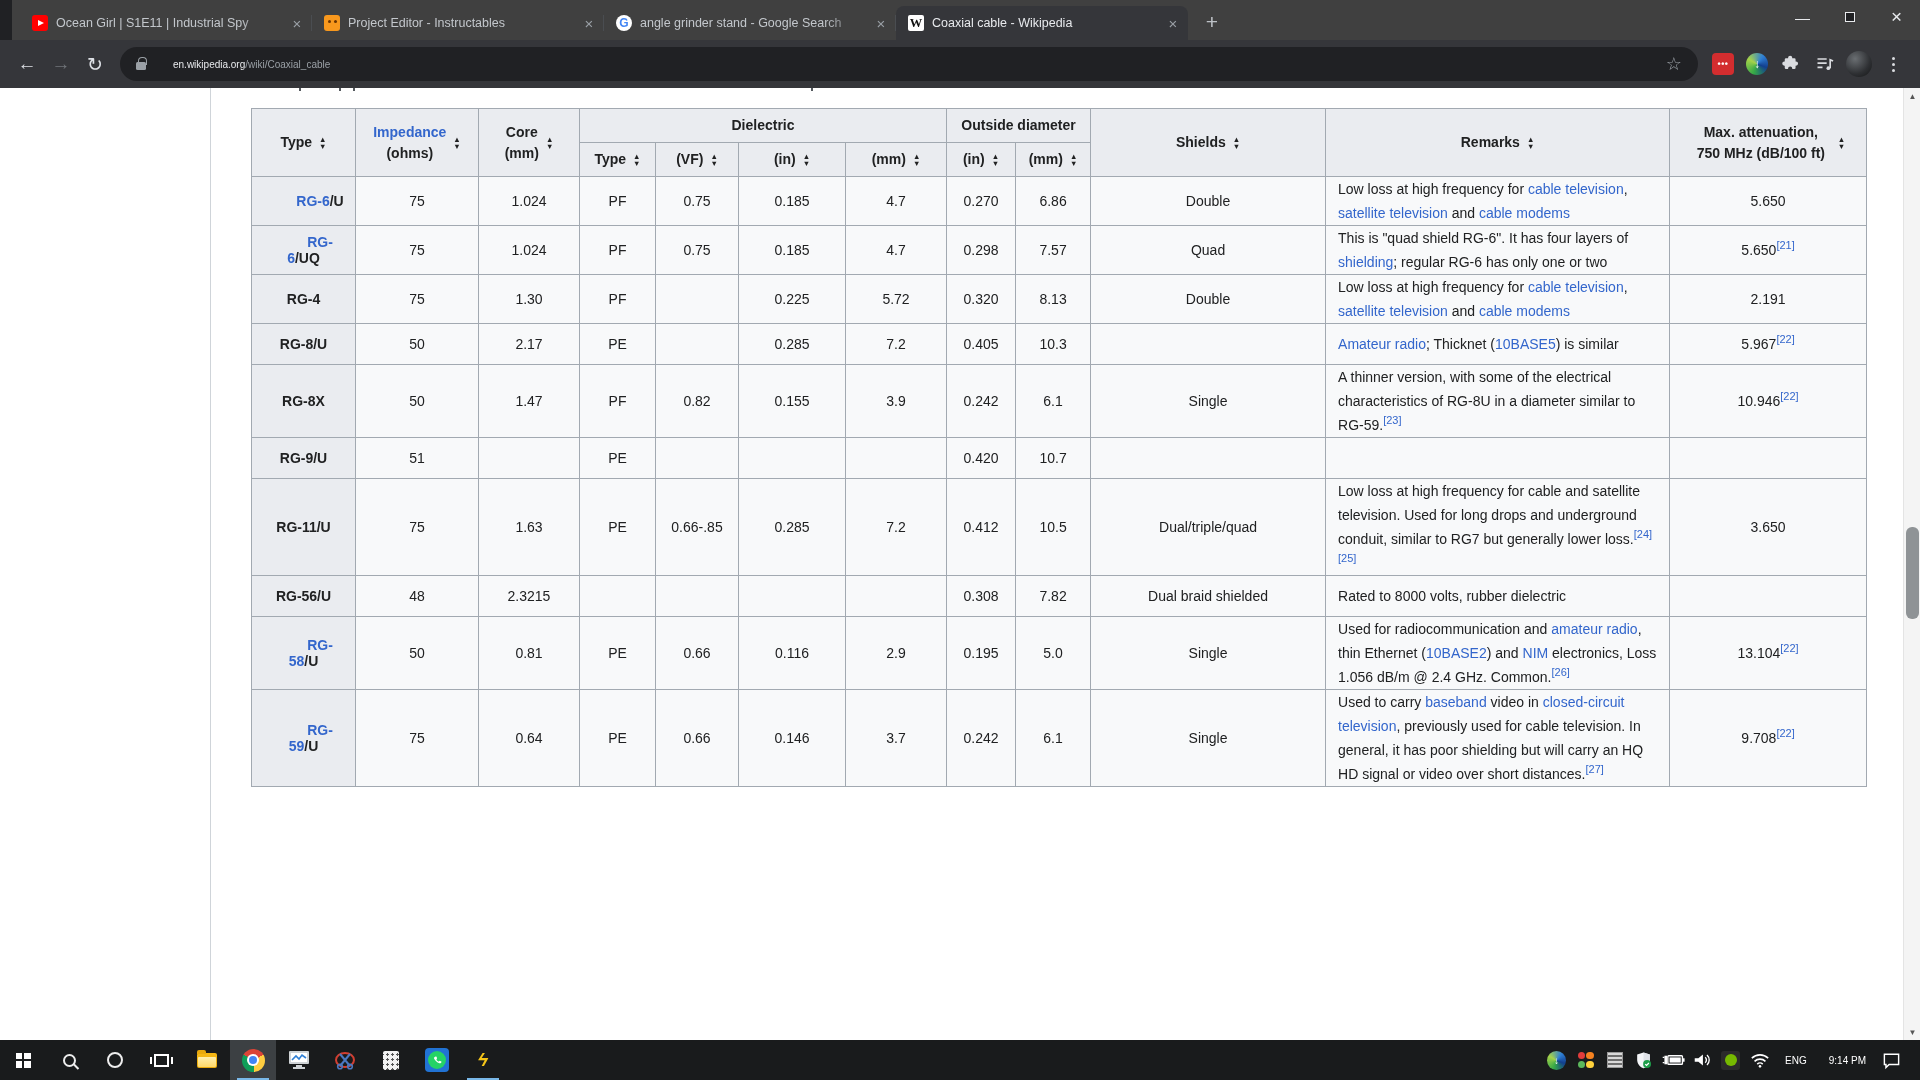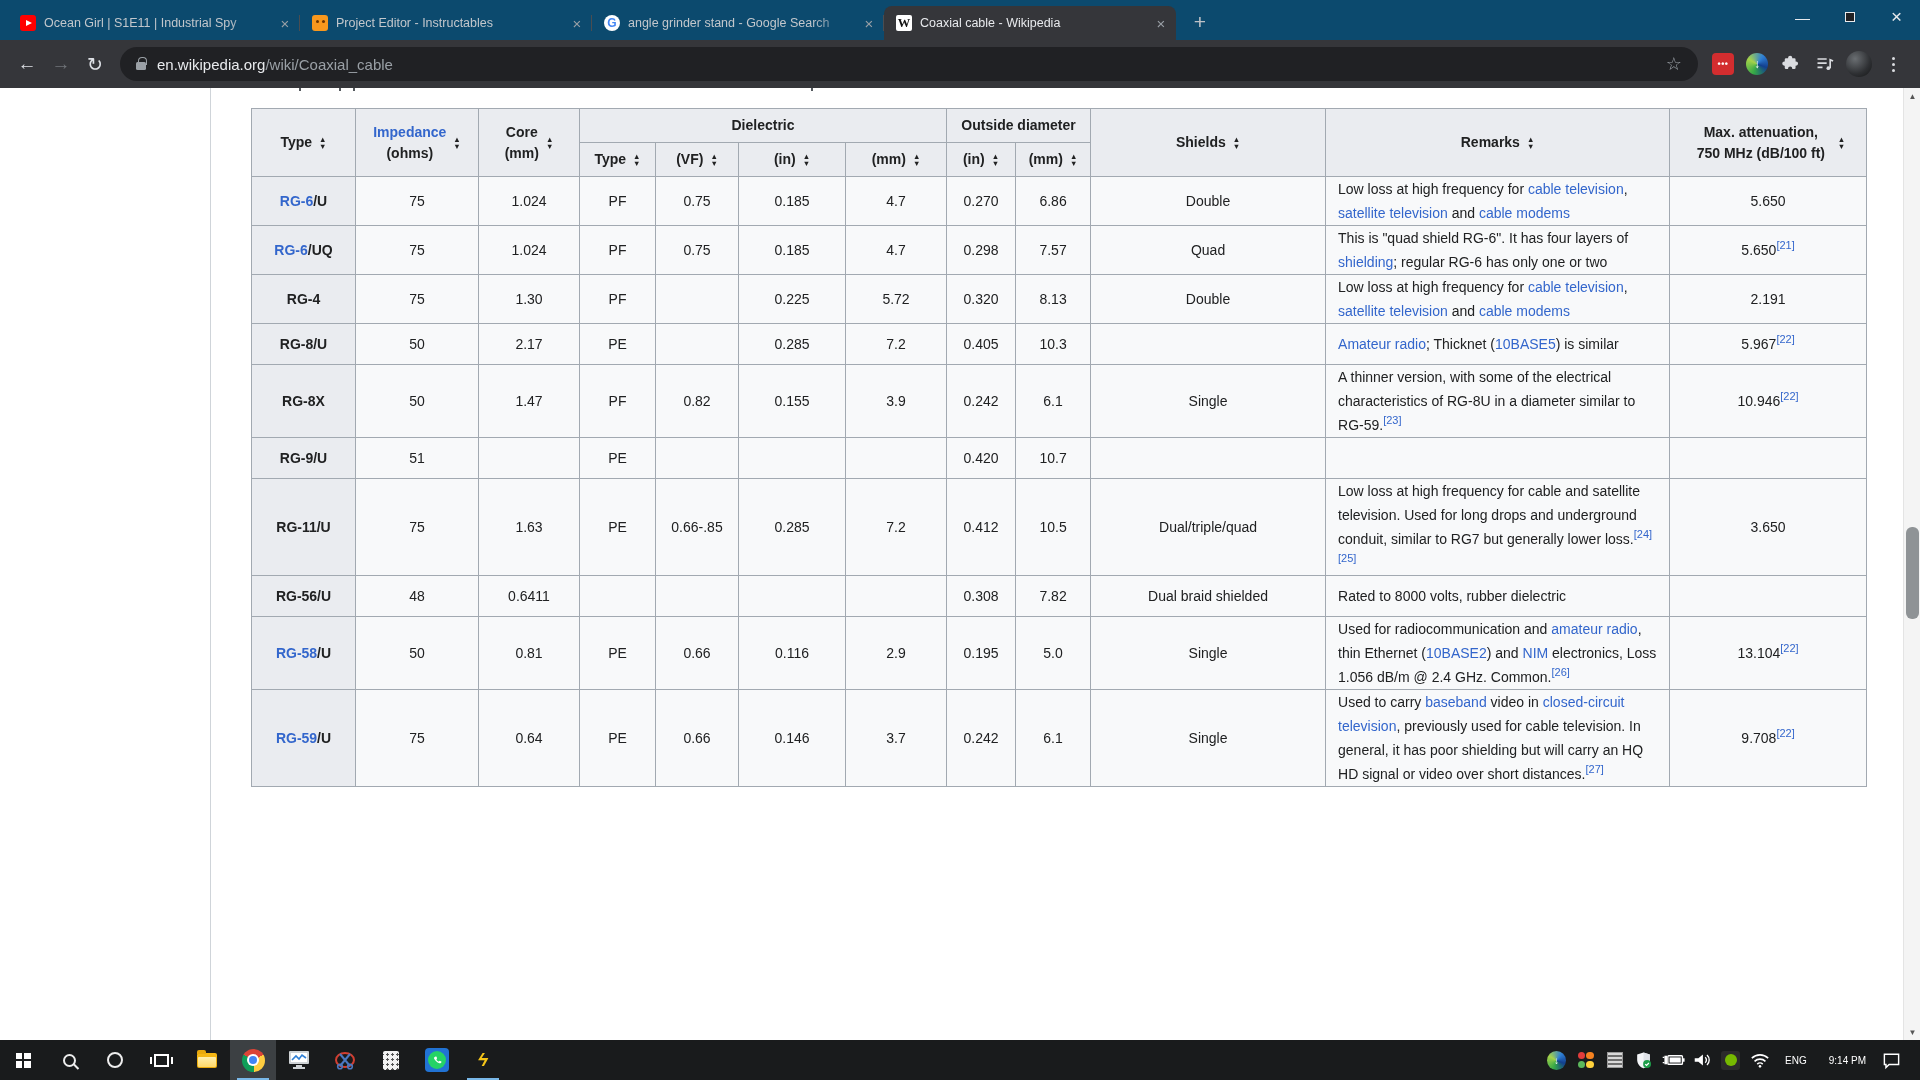--- a/index.html
+++ b/index.html
@@ -1,20 +1,20 @@
 <!DOCTYPE html>
 <html><head>
 <meta charset="utf-8">
 <style>
 *{margin:0;padding:0;box-sizing:border-box;}
 html,body{width:1920px;height:1080px;overflow:hidden;font-family:"Liberation Sans",sans-serif;}
 .browser{width:1920px;height:1080px;display:flex;flex-direction:column;background:#202124;}
 
 
-.tabstrip{height:40px;background:#0c4a6e;display:flex;align-items:flex-end;padding-left:8px;position:relative;flex:none;}
+.tabstrip{height:40px;background:#404040;display:flex;align-items:flex-end;padding-left:8px;position:relative;flex:none;margin-left:12px;}
 .tab{width:292px;height:34px;display:flex;align-items:center;gap:8px;padding:0 6px 0 12px;color:#c3c7cc;font-size:12.5px;position:relative;cursor:default;}
 .tab:not(.active)::after{content:"";position:absolute;right:0;top:9px;height:16px;width:1px;background:#4a4d51;}
 .tab.active{background:#35363a;border-radius:8px 8px 0 0;color:#e8eaed;}
 .tab .title{flex:1;white-space:nowrap;overflow:hidden;-webkit-mask-image:linear-gradient(90deg,#000 82%,transparent);mask-image:linear-gradient(90deg,#000 82%,transparent);}
 .tab .close{width:18px;height:18px;flex:none;border-radius:50%;display:flex;align-items:center;justify-content:center;font-size:15px;color:#9aa0a6;}
 .newtab{width:28px;height:28px;margin:0 0 4px 10px;display:flex;align-items:center;justify-content:center;color:#bdc1c6;font-size:21px;font-weight:300;}
 .fav{width:16px;height:16px;flex:none;position:relative;border-radius:3px;}
 .fav-youtube{background:#f00;}
 .fav-youtube::after{content:"";position:absolute;left:6px;top:4.5px;border-left:6px solid #fff;border-top:3.5px solid transparent;border-bottom:3.5px solid transparent;}
 .fav-instructables{background:#f8981d;}
@@ -26,21 +26,21 @@
 .ic-restore{width:10px;height:10px;border:1.3px solid #e8eaed;position:relative;background:#202124;}
 .ic-restore::before{content:"";position:absolute;top:-4px;left:2px;width:10px;height:10px;border:1.3px solid #e8eaed;z-index:-1;}
 
 
 .toolbar{height:48px;background:#35363a;display:flex;align-items:center;padding:0 10px;flex:none;}
 .navbtn{width:34px;height:34px;display:flex;align-items:center;justify-content:center;border-radius:50%;color:#dee1e6;font-size:19px;flex:none;}
 .navbtn.disabled{color:#72767b;}
 .omnibox{flex:1;height:34px;background:#202124;border-radius:17px;margin:0 8px;display:flex;align-items:center;padding:0 16px;gap:11px;}
 .ic-lock{width:10px;height:8px;background:#9aa0a6;border-radius:1.5px;position:relative;margin-top:4px;flex:none;}
 .ic-lock::before{content:"";position:absolute;top:-5px;left:1.5px;width:7px;height:7px;border:1.6px solid #9aa0a6;border-bottom:none;border-radius:4px 4px 0 0;}
-.url{font-size:15px;color:#e8eaed;white-space:nowrap;}
+.url{font-size:10px;color:#e8eaed;white-space:nowrap;margin-left:16px;}
 .url .path{color:#9aa0a6;}
 .omni-star{margin-left:auto;color:#9aa0a6;font-size:18px;}
 .ext{width:34px;height:34px;display:flex;align-items:center;justify-content:center;flex:none;}
 .ic-lastpass{width:22px;height:22px;background:#d32d2f;border-radius:4px;color:#fff;display:flex;align-items:center;justify-content:center;font-size:9px;font-weight:bold;letter-spacing:.5px;}
 .ic-idm{width:22px;height:22px;border-radius:50%;background:conic-gradient(from 200deg,#35a847,#a6d34a 28%,#2f7fd4 55%,#123f8f 75%,#35a847);display:flex;align-items:center;justify-content:center;color:#fff;font-size:12px;font-weight:bold;}
 .avatar{width:26px;height:26px;border-radius:50%;background:radial-gradient(circle at 35% 30%,#6a6e72,#2e3033 60%,#141516);}
 .kebab{display:flex;flex-direction:column;gap:3px;}
 .kebab i{width:3px;height:3px;border-radius:50%;background:#dadce0;}
 
 
@@ -53,21 +53,21 @@
 .scroll-thumb{position:absolute;left:2px;width:13px;border-radius:6px;background:#8f9396;}
 
 
 .wtable{position:absolute;left:251px;top:20px;width:1615px;border-collapse:collapse;background:#f8f9fa;color:#202122;font-size:14px;table-layout:fixed;}
 .wtable th,.wtable td{border:1px solid #a2a9b1;padding:6px 8px;text-align:center;vertical-align:middle;}
 .wtable thead th{background:#eaecf0;font-weight:bold;line-height:1.5;}
 .wtable tbody th{background:#eaecf0;font-weight:bold;}
 .wtable td{line-height:24px;padding:8px 8px;}
 .wtable td.remarks{text-align:left;padding:0 12px;line-height:24px;}
 .wl{color:#3366cc;text-decoration:none;cursor:pointer;text-align:right;}
-.wtable tbody th .wl{font-weight:bold;}
+.wtable tbody th .wl{font-weight:bold;margin-left:33px;}
 .wtable sup{font-size:11px;line-height:0;vertical-align:super;}
 .hwrap{display:flex;align-items:center;justify-content:center;gap:7px;}
 .sort{display:inline-flex;flex-direction:column;line-height:0;flex:none;cursor:pointer;}
 .sort i{font-style:normal;font-size:7.5px;line-height:7px;color:#202122;}
 
 
 .taskbar{height:40px;background:#191b1c;display:flex;align-items:stretch;flex:none;color:#fff;}
 .tb-app{width:46px;display:flex;align-items:center;justify-content:center;position:relative;}
 .tb-app.running::after{content:"";position:absolute;bottom:0;left:7px;right:7px;height:2.5px;background:#79b8e8;}
 .tb-app.focused{background:#3c4043;}
@@ -413,21 +413,21 @@
             <td>7.2</td>
             <td>0.412</td>
             <td>10.5</td>
             <td>Dual/triple/quad</td>
             <td class="remarks">Low loss at high frequency for cable and satellite television. Used for long drops and underground conduit, similar to RG7 but generally lower loss.<sup><a class="wl">[24]</a></sup><sup><a class="wl">[25]</a></sup></td>
             <td>3.650</td>
           </tr>
           <tr>
             <th>RG-56/U</th>
             <td>48</td>
-            <td>0.6411</td>
+            <td>2.3215</td>
             <td></td>
             <td></td>
             <td></td>
             <td></td>
             <td>0.308</td>
             <td>7.82</td>
             <td>Dual braid shielded</td>
             <td class="remarks">Rated to 8000 volts, rubber dielectric</td>
             <td></td>
           </tr>

